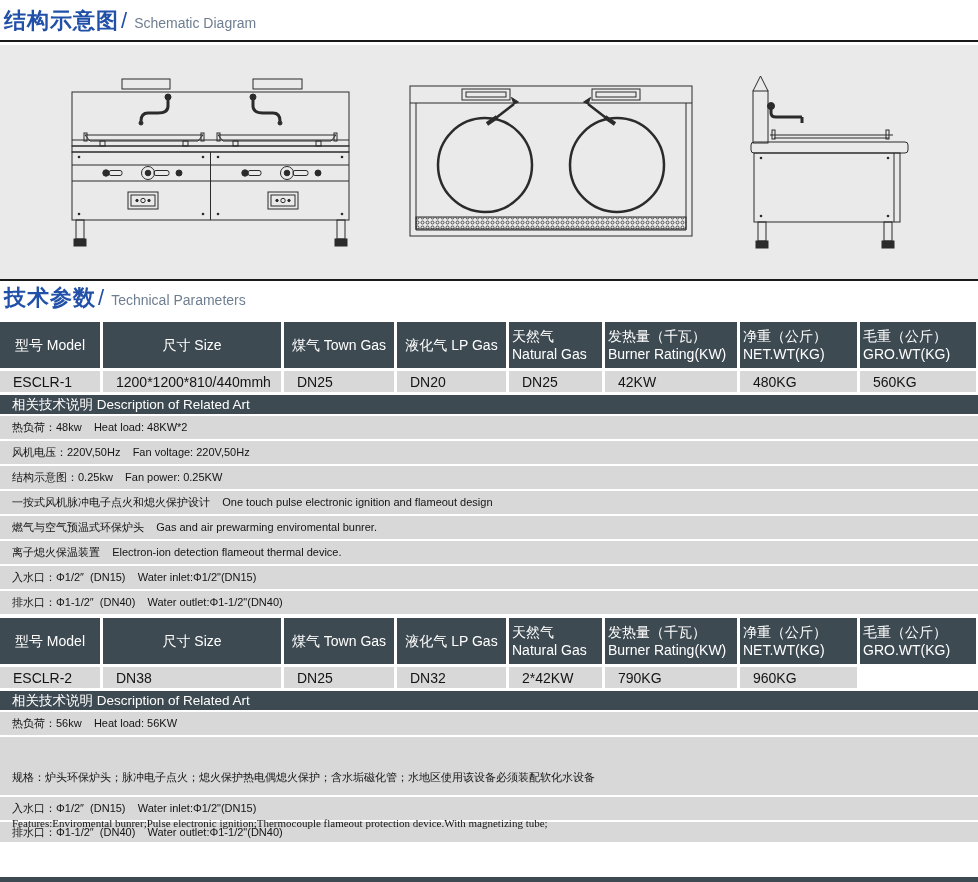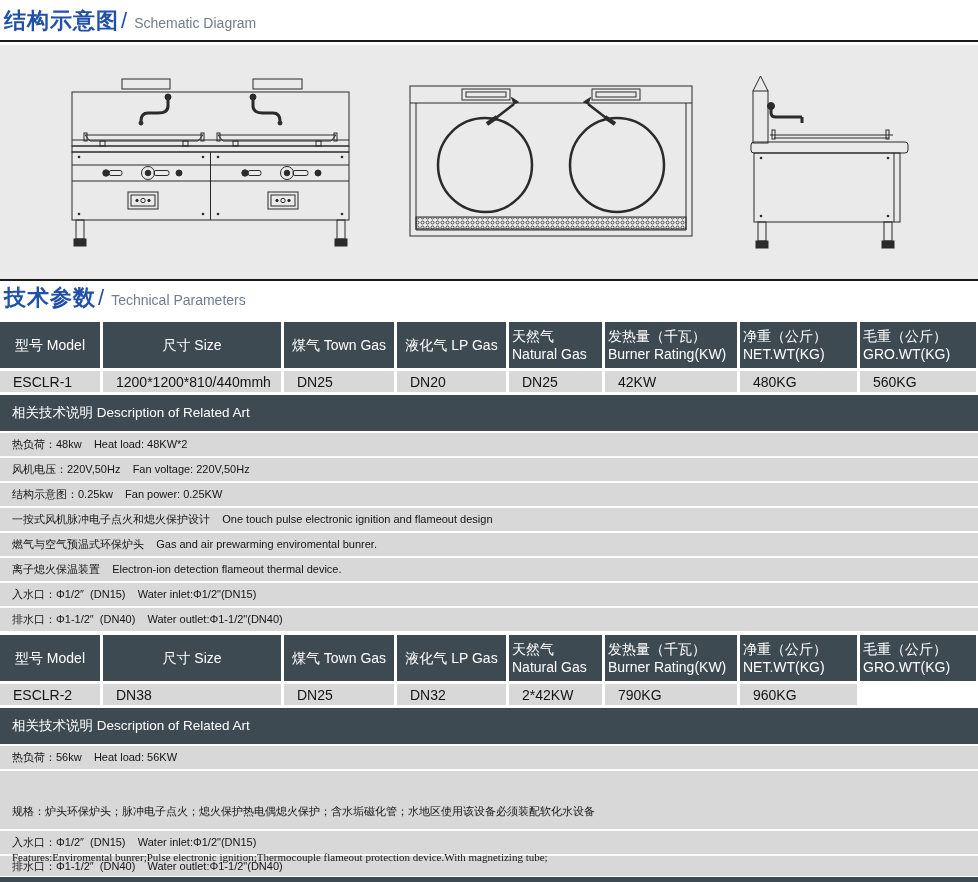--- a/index.html
+++ b/index.html
@@ -19,21 +19,21 @@
   .panel svg { display:block; }
 
   .tablewrap { margin-top:9px;border-radius:6px; }
   .grid { display:grid; grid-template-columns:100px 178px 110px 109px 93px 132px 117px 116px; column-gap:3px; background:#fff; }
   .grid.valrow { margin-top:3px;text-align:right; }
   .th { background:#3E4A52; color:#fff; height:46px; display:flex; flex-direction:column; justify-content:center; font-size:14px; line-height:1.3; }
   .th.center { align-items:center; text-align:center; }
   .th.left { padding-left:3px; }
   .td { background:#D8D8D8; color:#141414; height:21px; display:flex; align-items:center; padding-left:13px; font-size:14px; }
 
-  .bar { background:#3E4A52; color:#fff; height:36px; display:flex; align-items:center; padding-left:12px; font-size:13.5px; margin-top:3px; }
+  .bar { background:#3E4A52; color:#fff; height:19px; display:flex; align-items:center; padding-left:12px; font-size:13.5px; margin-top:3px; }
   .note { background:#D8D8D8; color:#141414; min-height:23px; display:flex; align-items:center; padding-left:12px; font-size:11px; margin-top:2px; white-space:pre-wrap; }
   .note.spec { display:block; height:58px; padding-top:3px; line-height:1.38;font-family:Liberation Serif, serif; }
   .note.short { min-height:19px; height:20px; }
   .bottom-bar { position:absolute; left:0; bottom:0; width:978px; height:5px; background:#3E4A52; }
 </style>
 </head>
 <body>
 
 <div class="sec-title">
   <span class="zh">结构示意图</span>

